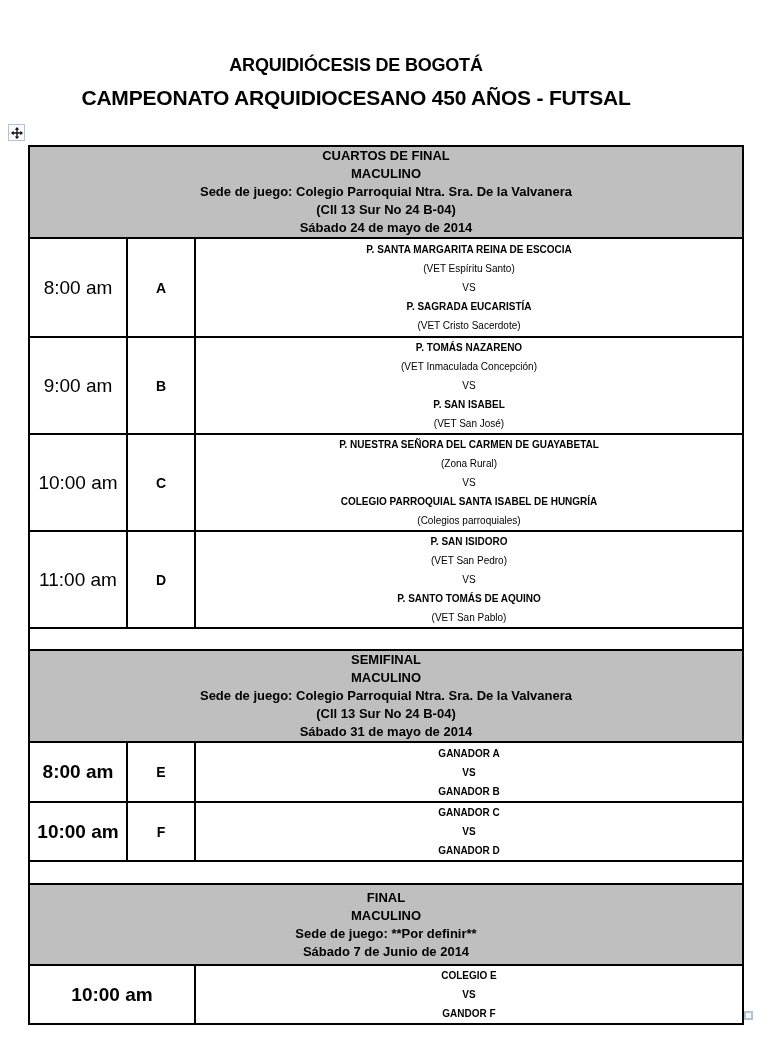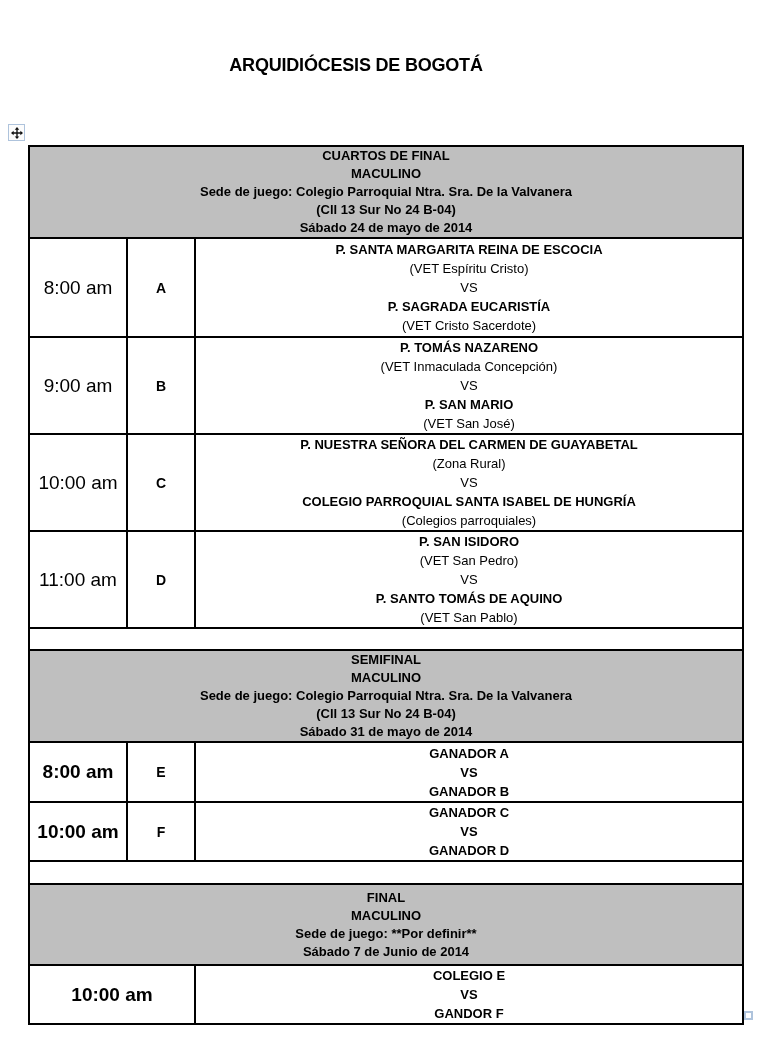--- a/index.html
+++ b/index.html
@@ -51,32 +51,33 @@
   }
   tr.hrow td {
     background: var(--header_bg);
     font-weight: bold;
     font-size: 13px;
     line-height: 18px;
   }
   tr.spacer td { background: #ffffff; }
   .t-time { font-size: 19px; font-weight: normal; }
   .t-letter { font-size: 14px; font-weight: bold; }
-  .t-match { font-size: 13px; line-height: 19px; border-radius: 10px; }
+  .t-match { font-size: 10px; line-height: 19px; border-radius: 10px; }
   .team { font-weight: bold; }
   .detail { font-weight: normal; }
   .vs { font-weight: normal; }
   tr.semi .t-time, tr.final-row .t-time { font-weight: bold; }
   tr.semi .vs, tr.final-row .vs { font-weight: bold; }
 </style>
 </head>
 <body>
 
 <div class="doc-title">
   <div class="title-l1">ARQUIDIÓCESIS DE BOGOTÁ</div>
+  <div class="title-l2">CAMPEONATO ARQUIDIOCESANO 450 AÑOS - FUTSAL</div>
 </div>
 
 <div class="move-handle">
   <span style="display:flex;">
     <svg width="12" height="12" viewBox="0 0 16 16" aria-hidden="true">
       <path d="M8 0 L11 3.5 H8.9 V7.1 H12.5 V5 L16 8 L12.5 11 V8.9 H8.9 V12.5 H11 L8 16 L5 12.5 H7.1 V8.9 H3.5 V11 L0 8 L3.5 5 V7.1 H7.1 V3.5 H5 Z" fill="#111"></path>
     </svg>
   </span>
 </div>
 
@@ -96,35 +97,35 @@
         <div>(Cll 13 Sur No 24 B-04)</div>
         <div>Sábado 24 de mayo de 2014</div>
       </td>
     </tr>
 
     <tr class="mrow" style="height:99px">
       <td class="t-time">8:00 am</td>
       <td class="t-letter">A</td>
       <td class="t-match">
         <div class="team">P. SANTA MARGARITA REINA DE ESCOCIA</div>
-        <div class="detail">(VET Espíritu Cristo)</div>
+        <div class="detail">(VET Espíritu Santo)</div>
         <div class="vs">VS</div>
         <div class="team">P. SAGRADA EUCARISTÍA</div>
         <div class="detail">(VET Cristo Sacerdote)</div>
       </td>
     </tr>
 
     <tr class="mrow" style="height:96px">
       <td class="t-time">9:00 am</td>
       <td class="t-letter">B</td>
       <td class="t-match">
         <div class="team">P. TOMÁS NAZARENO</div>
         <div class="detail">(VET Inmaculada Concepción)</div>
         <div class="vs">VS</div>
-        <div class="team">P. SAN MARIO</div>
+        <div class="team">P. SAN ISABEL</div>
         <div class="detail">(VET San José)</div>
       </td>
     </tr>
 
     <tr class="mrow" style="height:96px">
       <td class="t-time">10:00 am</td>
       <td class="t-letter">C</td>
       <td class="t-match">
         <div class="team">P. NUESTRA SEÑORA DEL CARMEN DE GUAYABETAL</div>
         <div class="detail">(Zona Rural)</div>

